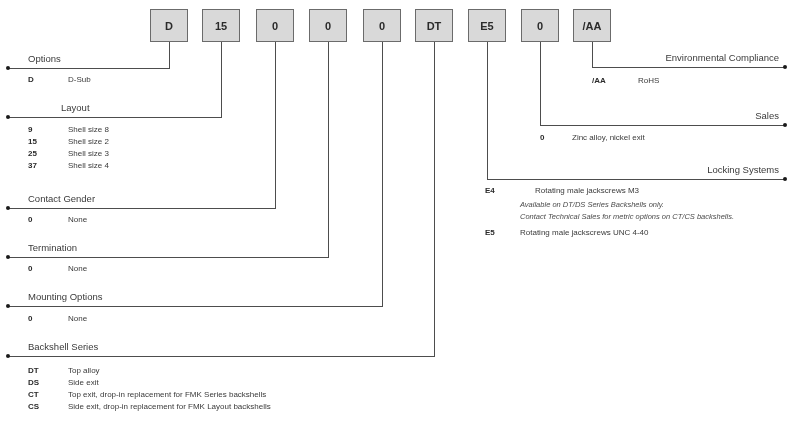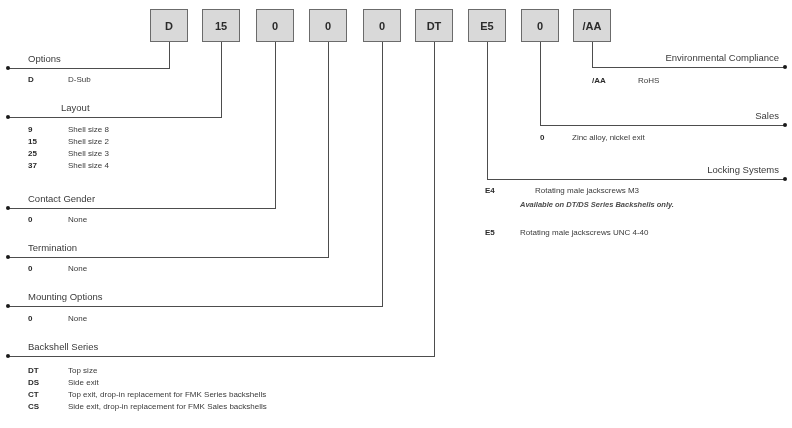--- a/index.html
+++ b/index.html
@@ -64,21 +64,20 @@
     color: #2b2b2b;
   }
   .desc { position: absolute; }
   .note {
     position: absolute;
     font-style: italic;
     font-size: 7.5px;
     color: #4a4a4a;
     white-space: nowrap;
     line-height: 12px;
-    font-weight: bold;
   }
 </style>
 </head>
 <body>
 
 <div id="canvas">
 
   <div class="box" style="left:150px;">D</div>
   <div class="box" style="left:202px;">15</div>
   <div class="box" style="left:256px;">0</div>
@@ -164,51 +163,52 @@
 
   <div class="sec-label" style="left:28px;top:291px;">Mounting Options</div>
   <div class="row" style="left:28px;top:313px;width:300px;">
     <span class="code">0</span>
     <span class="desc" style="left:40px;">None</span>
   </div>
 
   <div class="sec-label" style="left:28px;top:341px;">Backshell Series</div>
   <div class="row" style="left:28px;top:365px;width:420px;">
     <span class="code">DT</span>
-    <span class="desc" style="left:40px;">Top size</span>
+    <span class="desc" style="left:40px;">Top alloy</span>
   </div>
   <div class="row" style="left:28px;top:377px;width:420px;">
     <span class="code">DS</span>
     <span class="desc" style="left:40px;text-align:center;">Side exit</span>
   </div>
   <div class="row" style="left:28px;top:389px;width:420px;">
     <span class="code">CT</span>
     <span class="desc" style="left:40px;">Top exit, drop-in replacement for FMK Series backshells</span>
   </div>
   <div class="row" style="left:28px;top:401px;width:420px;">
     <span class="code">CS</span>
-    <span class="desc" style="left:40px;">Side exit, drop-in replacement for FMK Sales backshells</span>
+    <span class="desc" style="left:40px;">Side exit, drop-in replacement for FMK Layout backshells</span>
   </div>
 
   <div class="sec-label right" style="right:13px;top:52px;">Environmental Compliance</div>
   <div class="row" style="left:592px;top:75px;width:190px;">
     <span class="code">/AA</span>
     <span class="desc" style="left:46px;">RoHS</span>
   </div>
 
   <div class="sec-label right" style="right:13px;top:110px;">Sales</div>
   <div class="row" style="left:540px;top:132px;width:240px;">
     <span class="code">0</span>
     <span class="desc" style="left:32px;">Zinc alloy, nickel exit</span>
   </div>
 
   <div class="sec-label right" style="right:13px;top:164px;">Locking Systems</div>
   <div class="row" style="left:485px;top:185px;width:300px;">
     <span class="code">E4</span>
     <span class="desc" style="left:35px;margin-left:15px;">Rotating male jackscrews M3</span>
   </div>
   <div class="note" style="left:520px;top:199px;">Available on DT/DS Series Backshells only.</div>
+  <div class="note" style="left:520px;top:211px;">Contact Technical Sales for metric options on CT/CS backshells.</div>
   <div class="row" style="left:485px;top:227px;width:300px;">
     <span class="code">E5</span>
     <span class="desc" style="left:35px;text-align:right;">Rotating male jackscrews UNC 4-40</span>
   </div>
 
 </div>
 
 </body></html>

